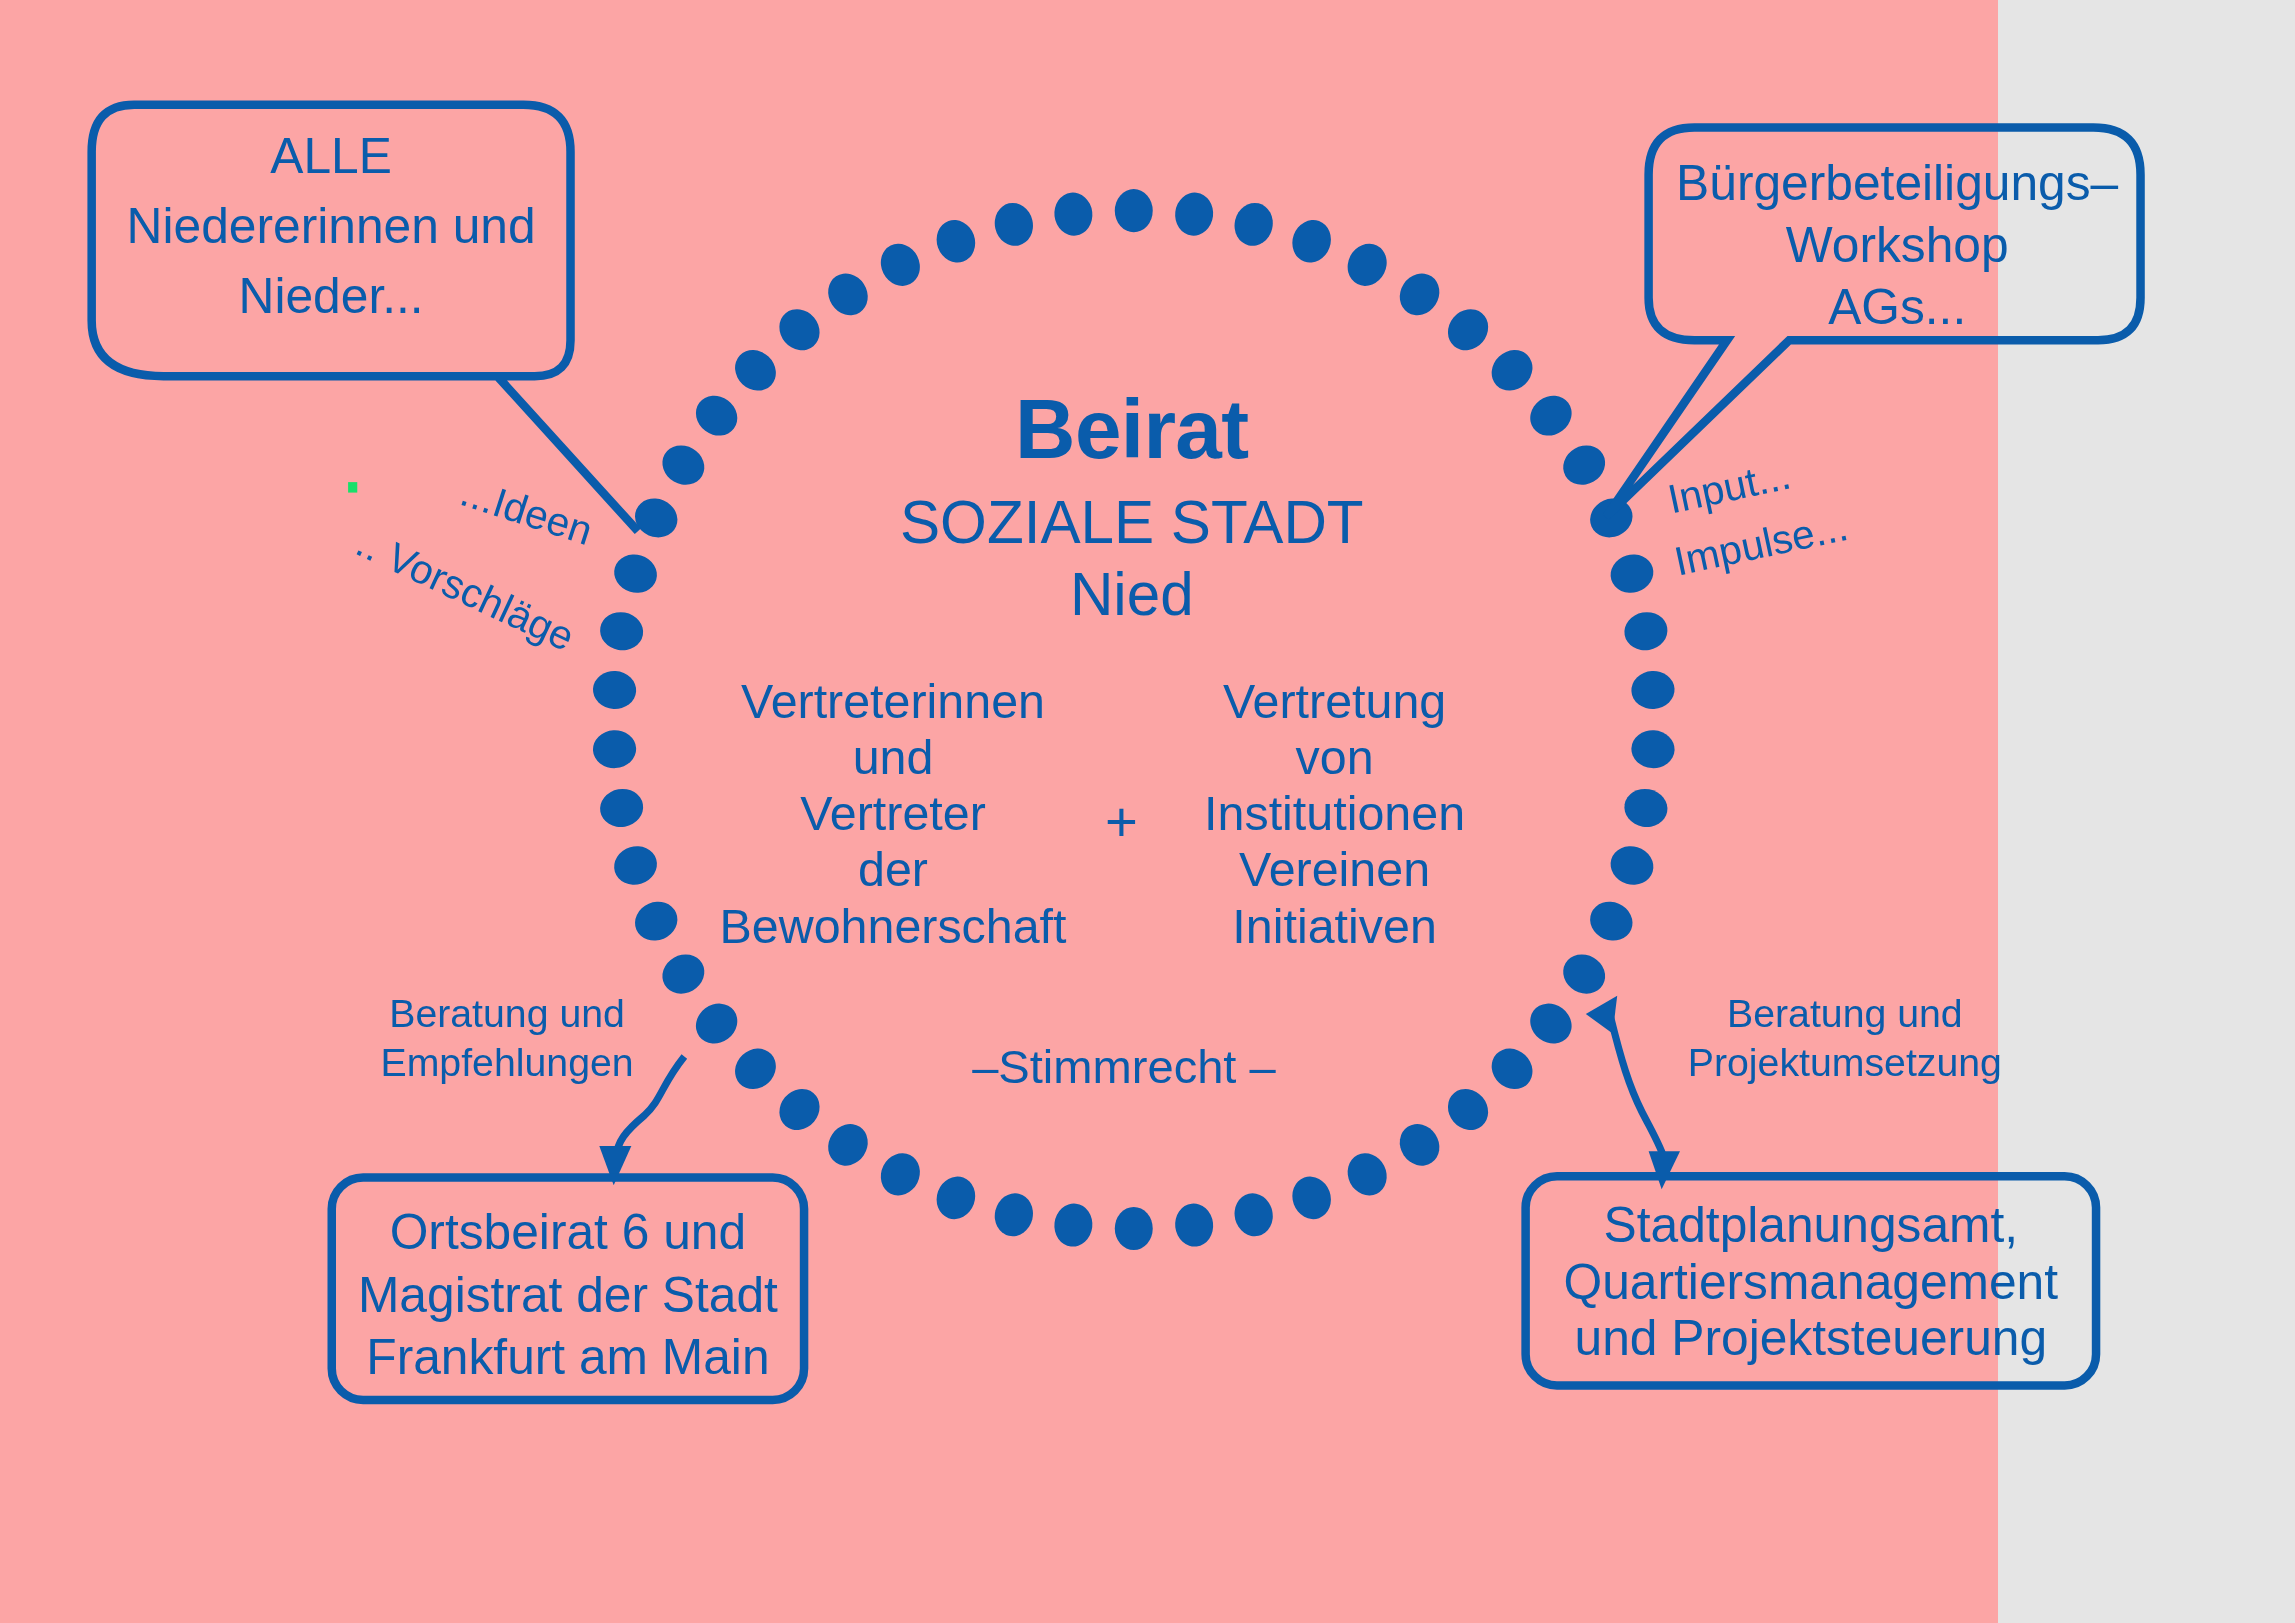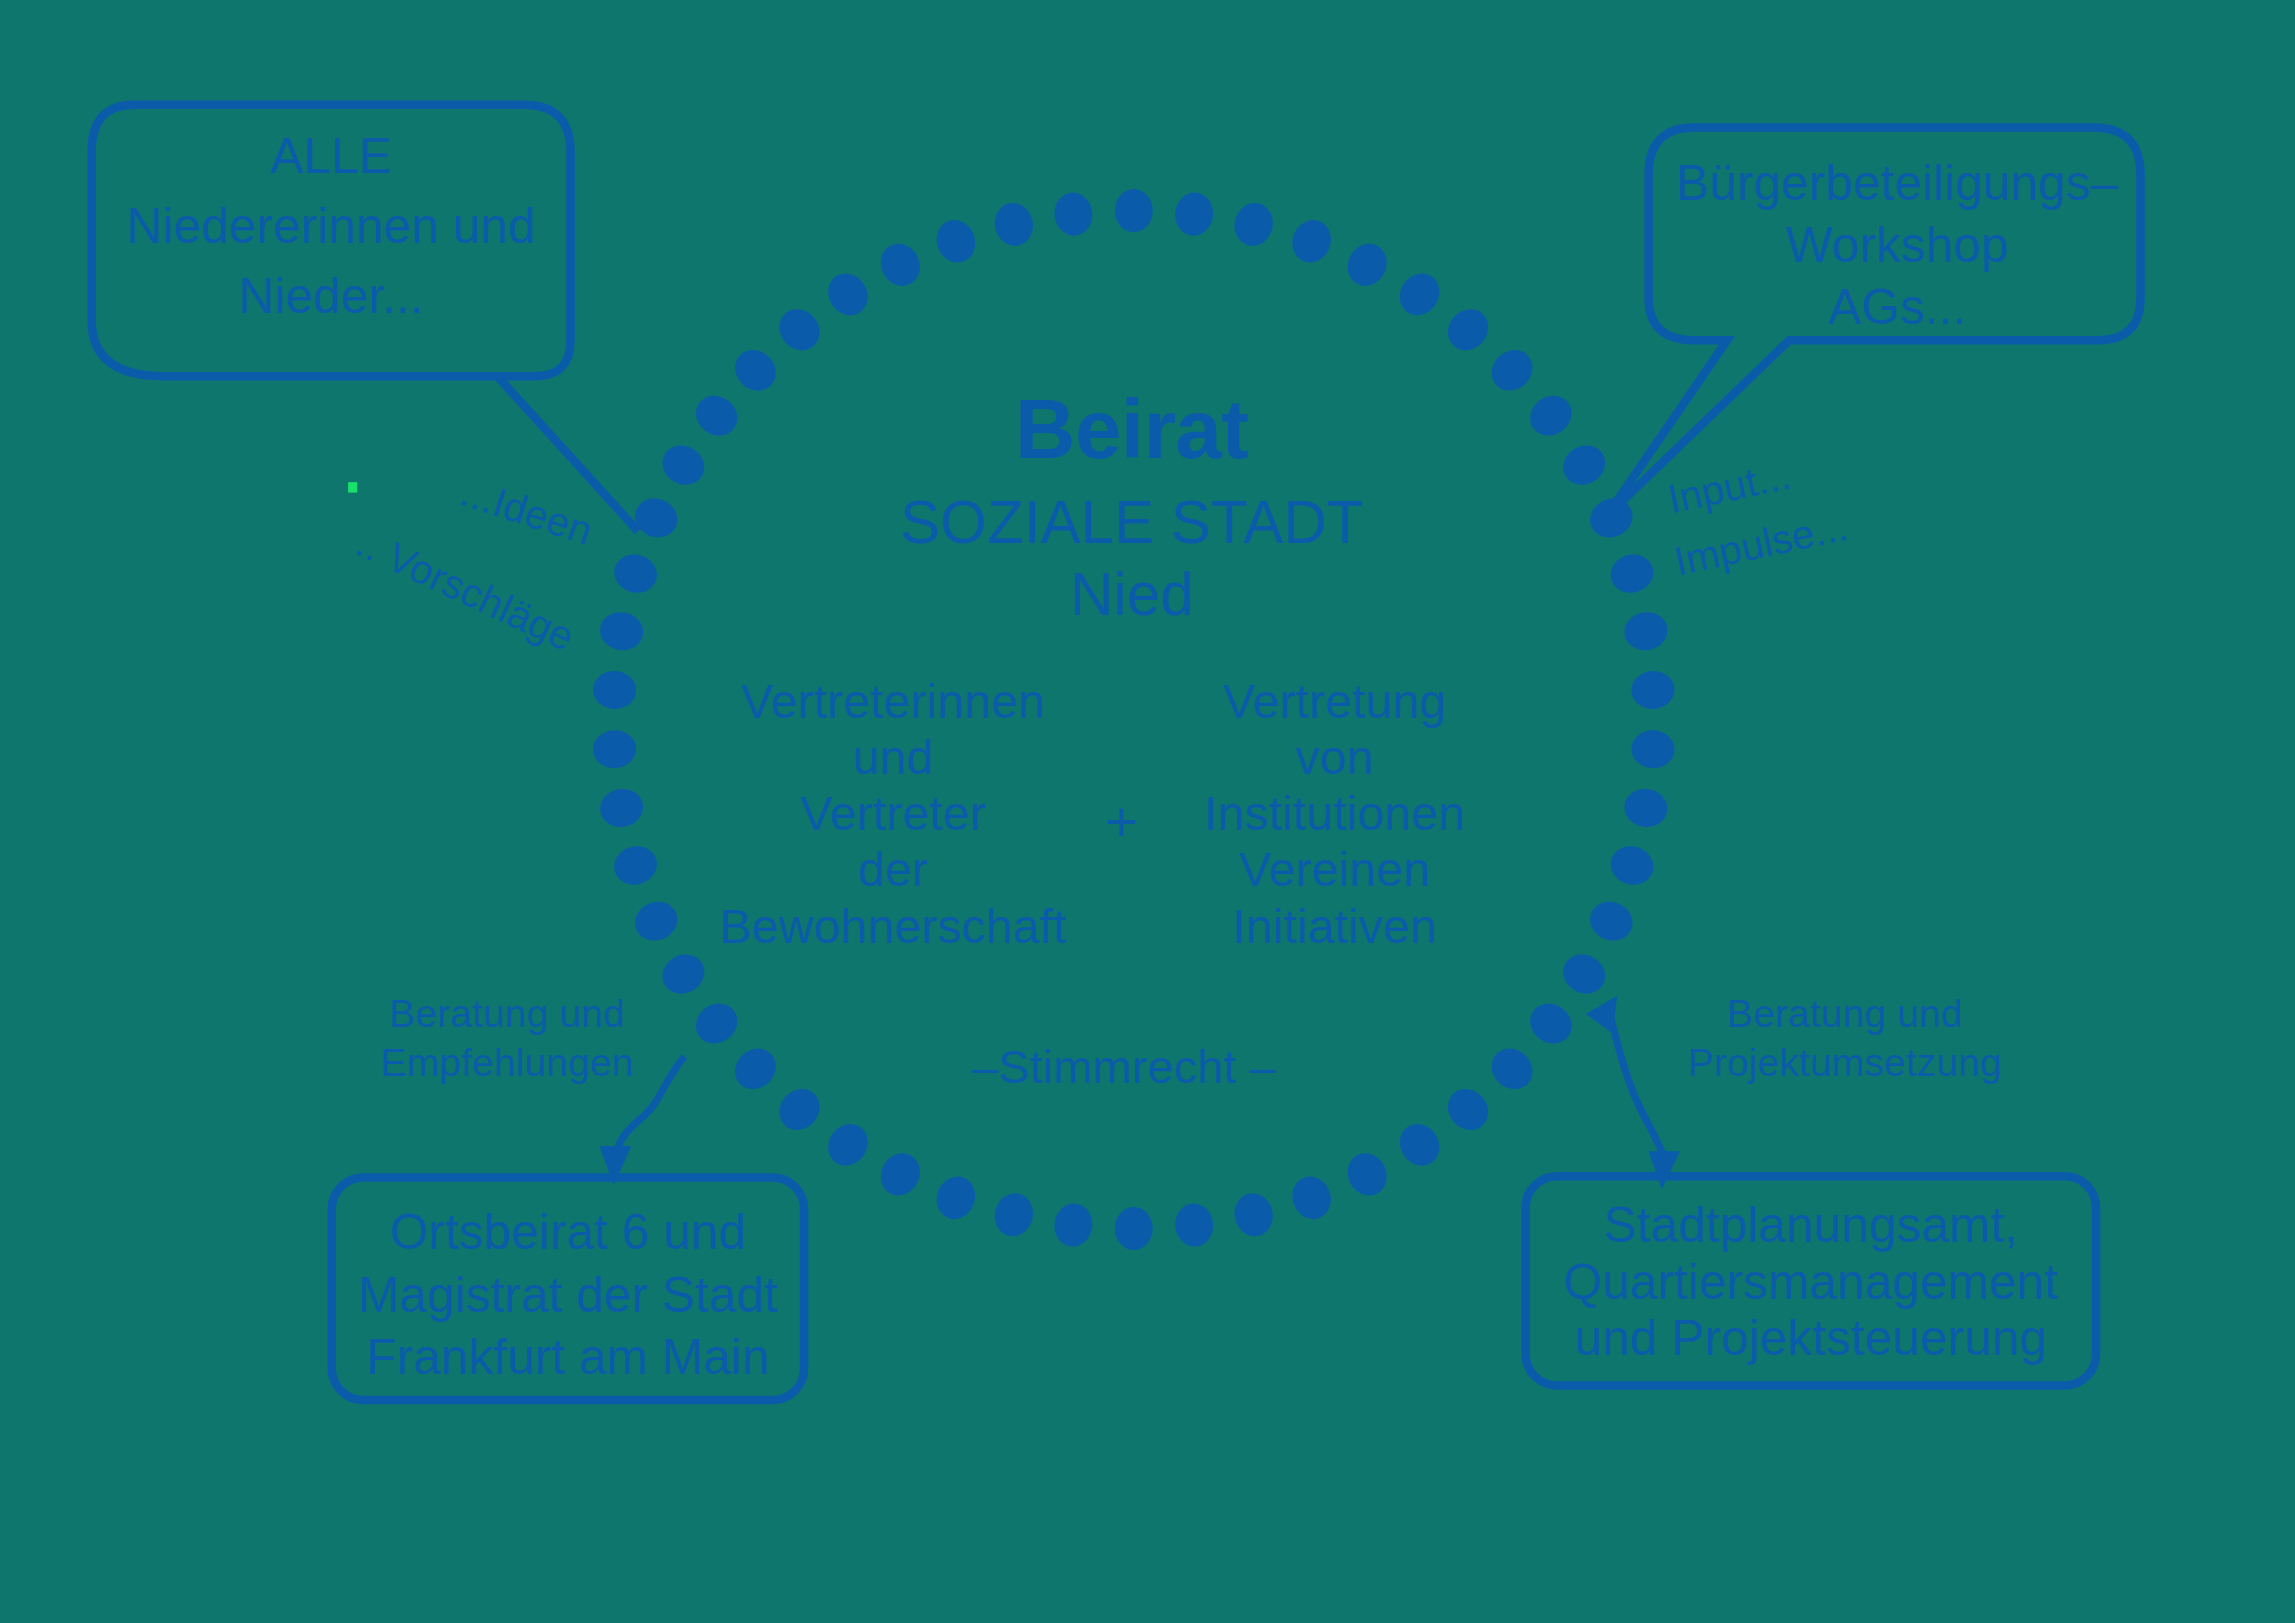--- a/index.html
+++ b/index.html
@@ -8,23 +8,23 @@
     background: #e5e5e5;
   }
   body {
     width: 2295px;
     height: 1623px;
     overflow: hidden;
     font-family: "Liberation Sans", sans-serif;
   }
   #stage {
     position: relative;
-    width: 2295px;
+    width: 1998px;
     height: 1623px;
-    background: #0f766e;
+    background: #fca5a5;
   }
   svg.diagram {
     position: absolute;
     top: 0;
     left: 0;
     width: 2295px;
     height: 1623px;
     display: block;
   }
   text, tspan {

